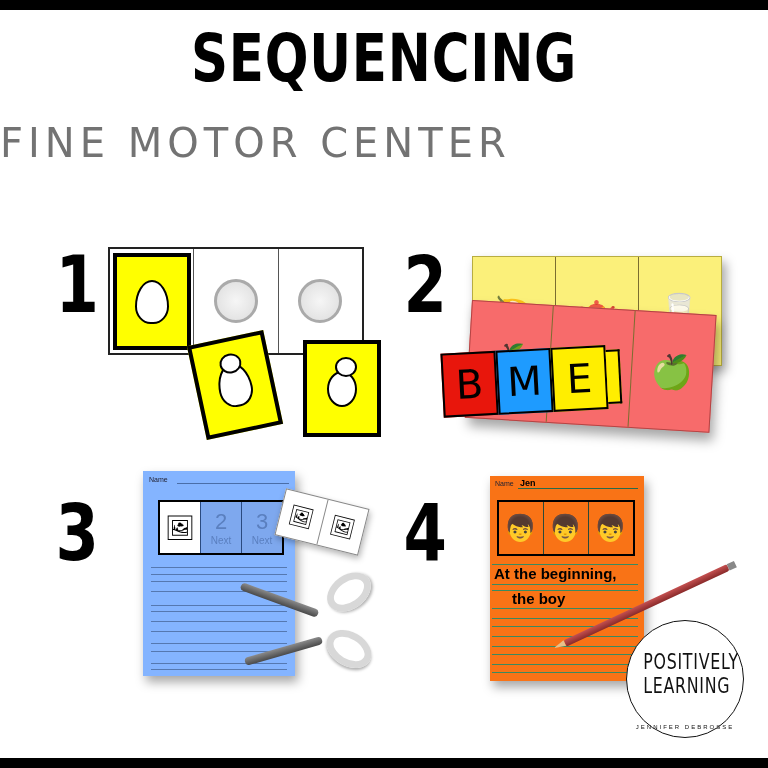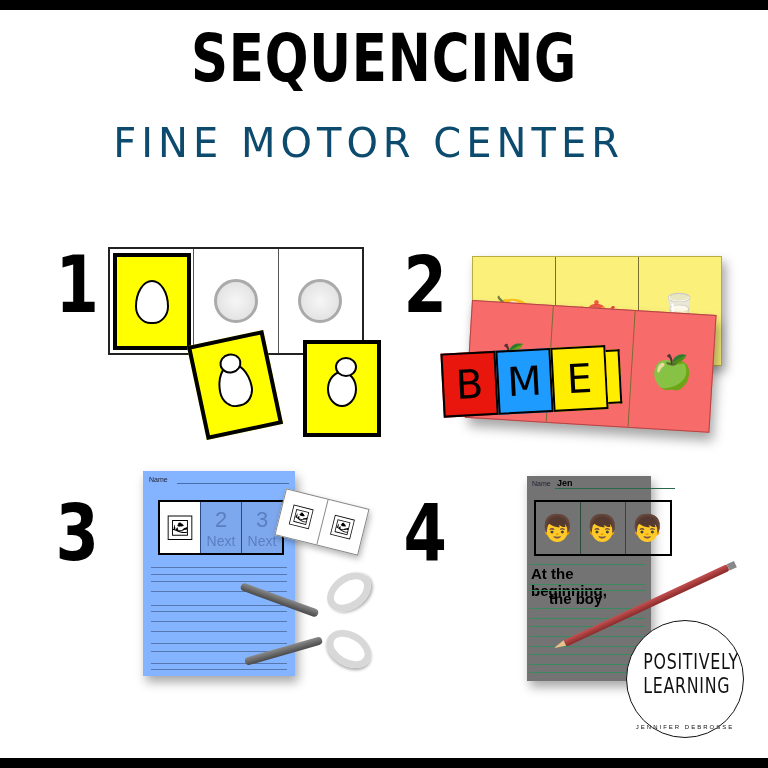--- a/index.html
+++ b/index.html
@@ -7,23 +7,23 @@
   body { position: relative; font-family: "Liberation Sans", sans-serif; }
   .band { position: absolute; left: 0; width: 768px; height: 10px; background: #000; }
   .band.top { top: 0; }
   .band.bottom { bottom: 0; }
   .title {
     position: absolute; top: 20px; left: 0; width: 768px; text-align: center;
     font-family: "DejaVu Sans", sans-serif; font-weight: bold; font-size: 66px;
     letter-spacing: 1px; transform: scaleX(0.78); transform-origin: center; color: #000;
   }
   .subtitle {
-    position: absolute; top: 120px; left: 0; width: 624px; text-align: right;
+    position: absolute; top: 120px; left: 0; width: 624px; text-align: left;
     font-family: "DejaVu Sans", sans-serif; font-weight: 200; font-size: 40px;
-    letter-spacing: 5px; color: #0c4a6e; font-weight: normal;
+    letter-spacing: 5px; color: #737373; font-weight: normal;
     -webkit-text-stroke: 0px;
   }
   .step-num {
     position: absolute; font-family: "DejaVu Sans", sans-serif; font-weight: bold;
     font-size: 78px; color: #000; transform: scaleX(0.8);
   }
   
   .strip1 { position: absolute; left: 108px; top: 247px; width: 256px; height: 108px; border: 2px solid #222; background: #fff; display: flex; }
   .strip1 .cell { flex: 1; border-right: 1px solid #555; display: flex; align-items: center; justify-content: center; }
   .strip1 .cell:last-child { border-right: none; }
@@ -41,27 +41,27 @@
   .bme .tab { width: 14px; height: 54px; margin-top: 5px; background: #ffee00; border: 2px solid #000; border-left: none; }
   
   .sheet3 { position: absolute; left: 143px; top: 471px; width: 152px; height: 205px; background: #84b4ff; box-shadow: 3px 6px 10px rgba(0,0,0,.35); }
   .sheet3 .name { position: absolute; left: 6px; top: 5px; font-size: 7px; color: #223; }
   .sheet3 .nameline { position: absolute; left: 34px; top: 12px; width: 112px; height: 1px; background: #4a6ea8; }
   .seq3 { position: absolute; left: 15px; top: 29px; width: 126px; height: 55px; border: 2px solid #000; display: flex; background: #7ea8ee; }
   .seq3 .c { flex: 1; border-right: 1px solid #2a4a80; display: flex; flex-direction: column; align-items: center; justify-content: center; color: #5a7fbf; }
   .seq3 .c:first-child { background: #fff; }
   .seq3 .c:last-child { border-right: none; }
   .seq3 .big { font-size: 22px; }
-  .seq3 .small { font-size: 14px; text-align: center; }
+  .seq3 .small { font-size: 10px; text-align: center; }
   .lines { position: absolute; left: 8px; right: 8px; height: 1px; background: #5578b0; }
   .cards3 { position: absolute; left: 279px; top: 498px; width: 86px; height: 48px; background: #fff; border: 1px solid #888; transform: rotate(14deg); display: flex; box-shadow: 2px 3px 6px rgba(0,0,0,.3); }
   .cards3 .c { flex: 1; border-right: 1px solid #888; display: flex; align-items: center; justify-content: center; font-size: 20px; }
   .cards3 .c:last-child { border-right: none; }
   
-  .sheet4 { position: absolute; left: 527px; top: 476px; width: 124px; height: 205px; background: #737373; box-shadow: 3px 6px 10px rgba(0,0,0,.35); }
+  .sheet4 { position: absolute; left: 490px; top: 476px; width: 154px; height: 205px; background: #f97316; box-shadow: 3px 6px 10px rgba(0,0,0,.35); }
   .sheet4 .name { position: absolute; left: 5px; top: 4px; font-size: 7px; color: #223; }
   .sheet4 .nameval { position: absolute; left: 30px; top: 2px; font-size: 9px; font-weight: bold; color: #000; }
   .sheet4 .nameline { position: absolute; left: 28px; top: 12px; width: 120px; height: 1px; background: #2a6a4a; }
   .seq4 { position: absolute; left: 7px; top: 24px; width: 138px; height: 56px; border: 2px solid #000; display: flex; }
   .seq4 .c { flex: 1; border-right: 1px solid #2a4a3a; display: flex; align-items: center; justify-content: center; font-size: 26px; }
   .seq4 .c:last-child { border-right: none; }
   .writing { position: absolute; left: 4px; font-family: "Liberation Sans", sans-serif; font-weight: bold; font-size: 15px; color: #000; }
   .lines4 { position: absolute; left: 2px; right: 6px; height: 1px; background: #3a8a60; }
   .pencil { position: absolute; left: 565px; top: 640px; width: 180px; height: 7px; background: linear-gradient(#c45050, #8a2a2a); transform: rotate(-25deg); transform-origin: left center; border-radius: 2px; }
   .pencil::before { content: ""; position: absolute; left: -12px; top: 0; border-right: 12px solid #e8c08a; border-top: 3.5px solid transparent; border-bottom: 3.5px solid transparent; }

